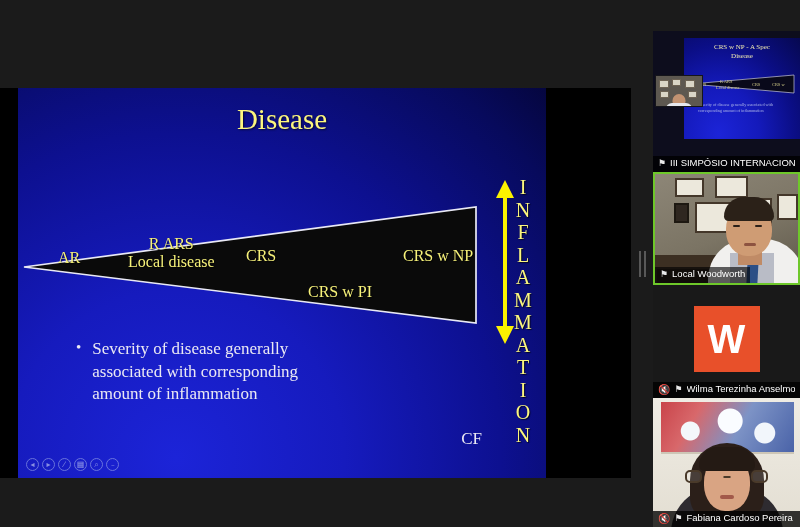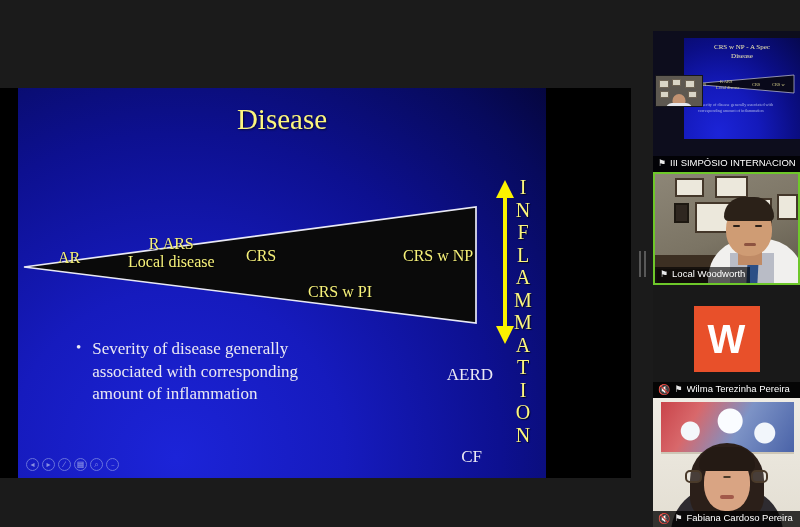--- a/index.html
+++ b/index.html
@@ -72,21 +72,21 @@
   #bullet .dot { flex:0 0 auto; font-size:15px; line-height:1.33; }
 
   
   .sitem {
     position:absolute; color:#ebe9f3;
     font-family:"Liberation Serif", serif; font-size:17px;
     text-align:right; width:120px;
   }
   .si0 { left:355px; top:277px; }
   .si1 { left:351px; top:309px; }
-  .si2 { left:344px; top:359px;text-align:right; }
+  .si2 { left:344px; top:341px;text-align:right; }
 
   
   #pp-toolbar {
     position:absolute; left:8px; bottom:7px;
     display:flex; gap:3px; opacity:.62;
   }
   #pp-toolbar .tbtn {
     width:13px; height:13px; border-radius:50%;
     border:1px solid #9aa7e8; display:flex;
     align-items:center; justify-content:center;
@@ -269,21 +269,20 @@
       <svg id="inflam-arrow" width="22" height="168" viewBox="0 0 22 168">
         <polygon points="11,2 20,20 13,20 13,148 20,148 11,166 2,148 9,148 9,20 2,20" fill="#fbf200"></polygon>
       </svg>
       <div class="inflam-text">INFLAMMATION</div>
 
       <div id="bullet">
         <span class="dot">•</span>
         <span>Severity of disease generally associated with corresponding amount of inflammation</span>
       </div>
 
-      <div class="sitem si0">AERD</div>
       <div class="sitem si2">CF</div>
 
       <div id="pp-toolbar">
         <div class="tbtn">◂</div>
         <div class="tbtn">▸</div>
         <div class="tbtn">∕</div>
         <div class="tbtn">▦</div>
         <div class="tbtn">⌕</div>
         <div class="tbtn" style="font-size:6px;letter-spacing:-1px;">−</div>
       </div>
@@ -360,21 +359,21 @@
       </div>
     </div>
 
     <div class="tile t2">
       <div class="av-root">
         <div class="av-sq">W</div>
       </div>
       <div class="namebar wide">
         <span class="mic-muted">🔇</span>
         <span class="pin">⚑</span>
-        <span class="nm-txt">Wilma Terezinha Pereira</span>
+        <span class="nm-txt">Wilma Terezinha Anselmo</span>
       </div>
     </div>
 
     <div class="tile t3">
       <div class="f-bg">
         <div class="f-art"></div>
         <div class="f-shoulder"></div>
         <div class="f-hair-b"></div>
         <div class="f-face"></div>
         <div class="f-hair-t"></div>

